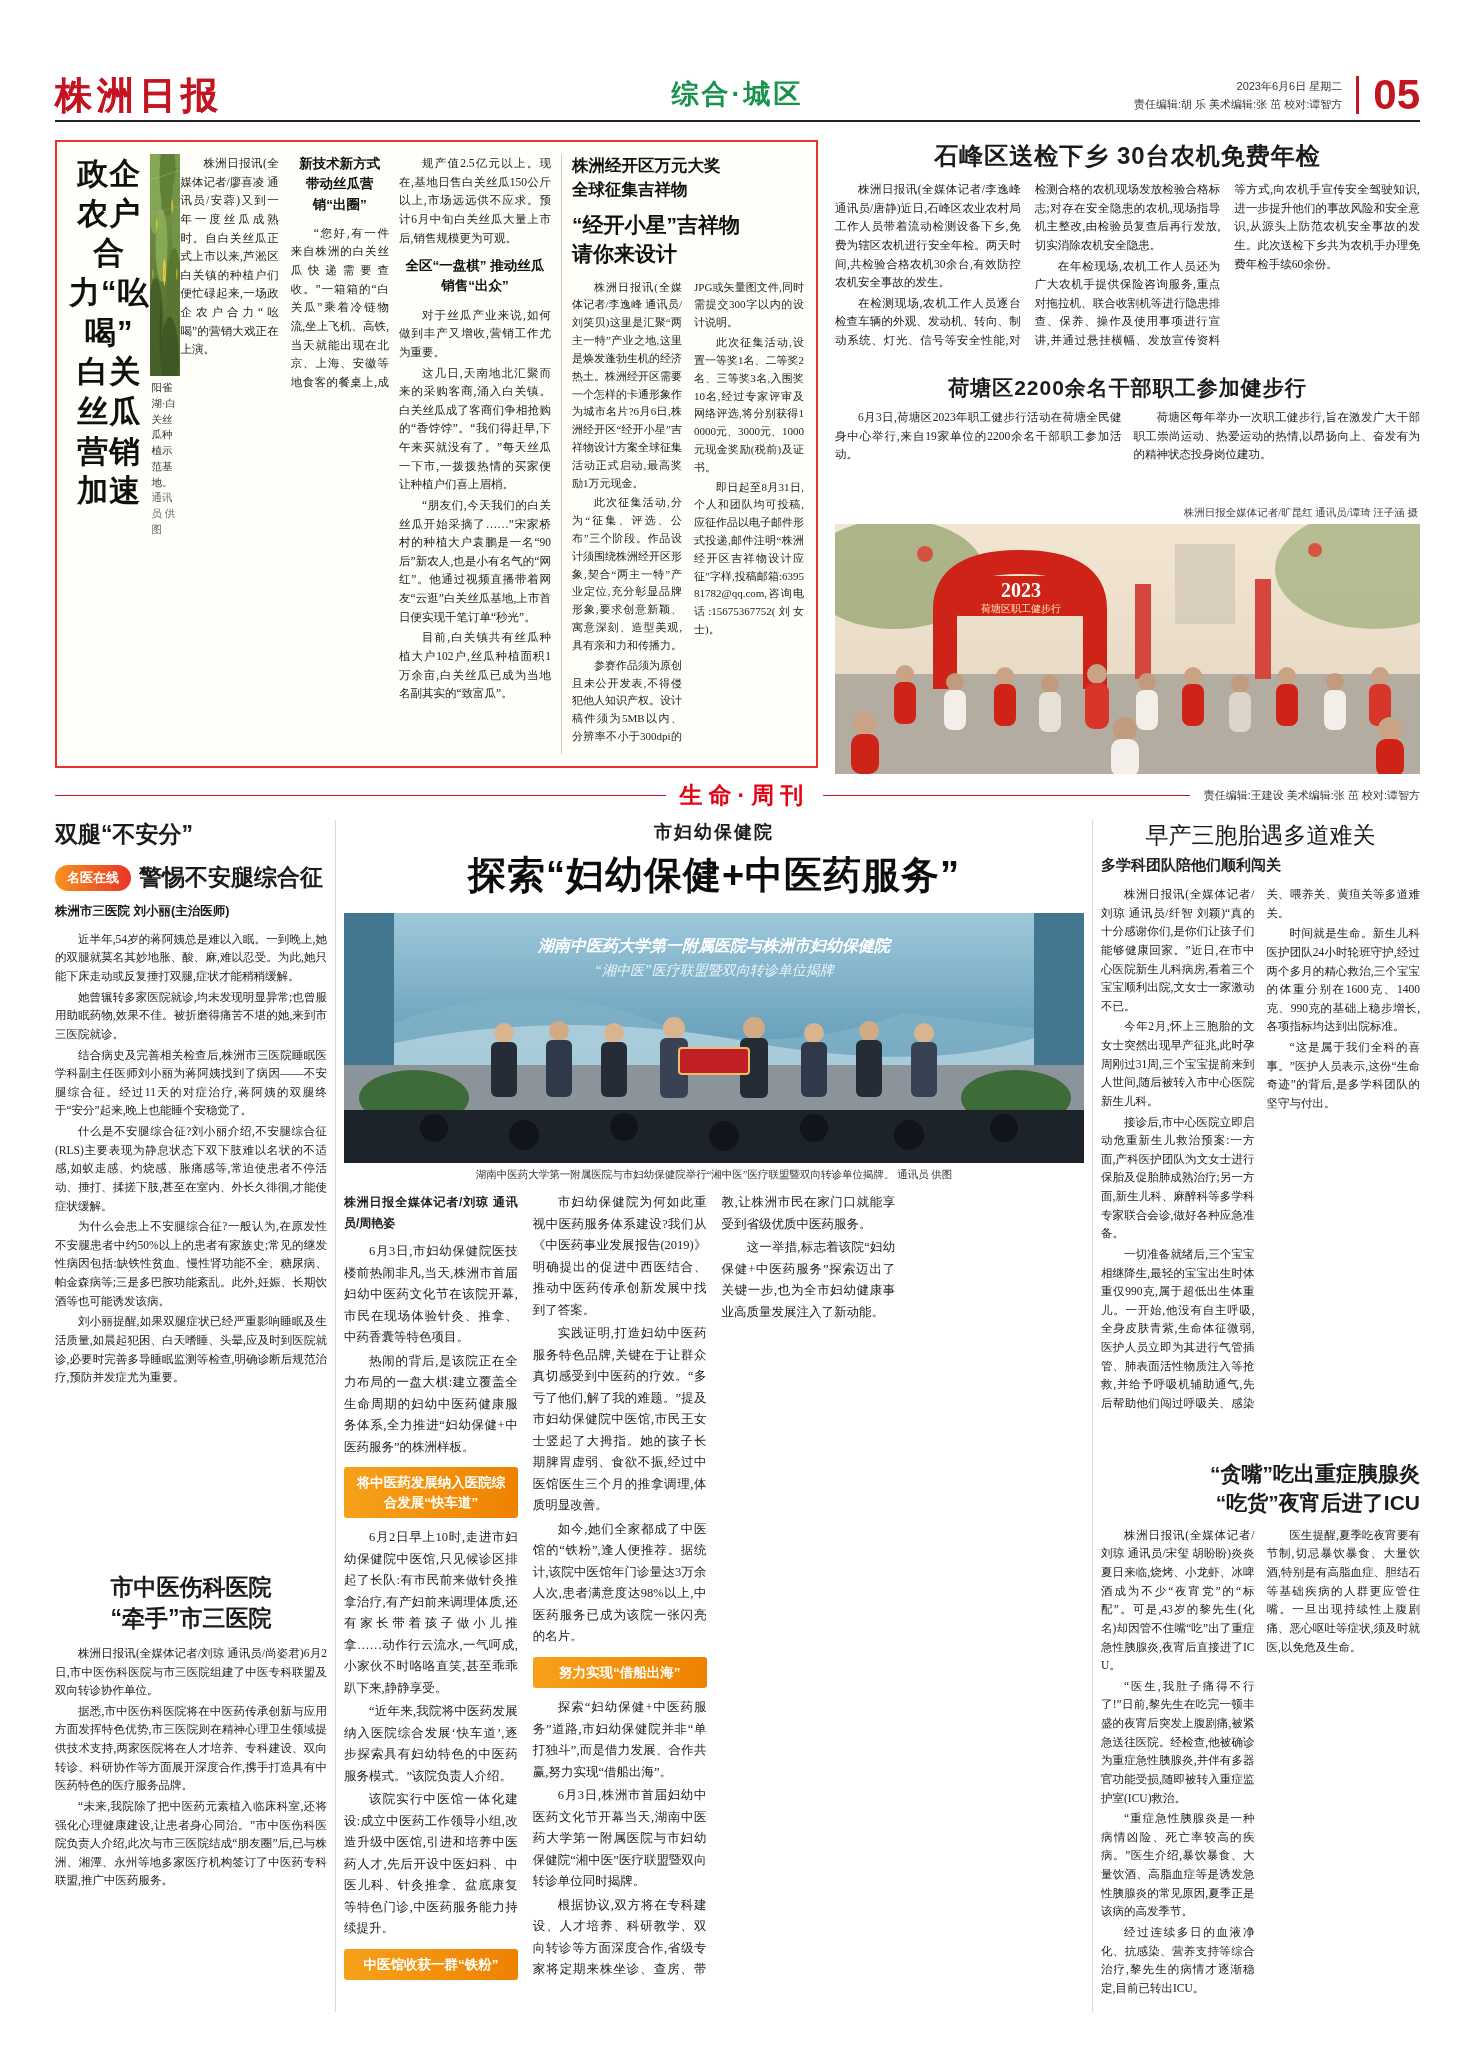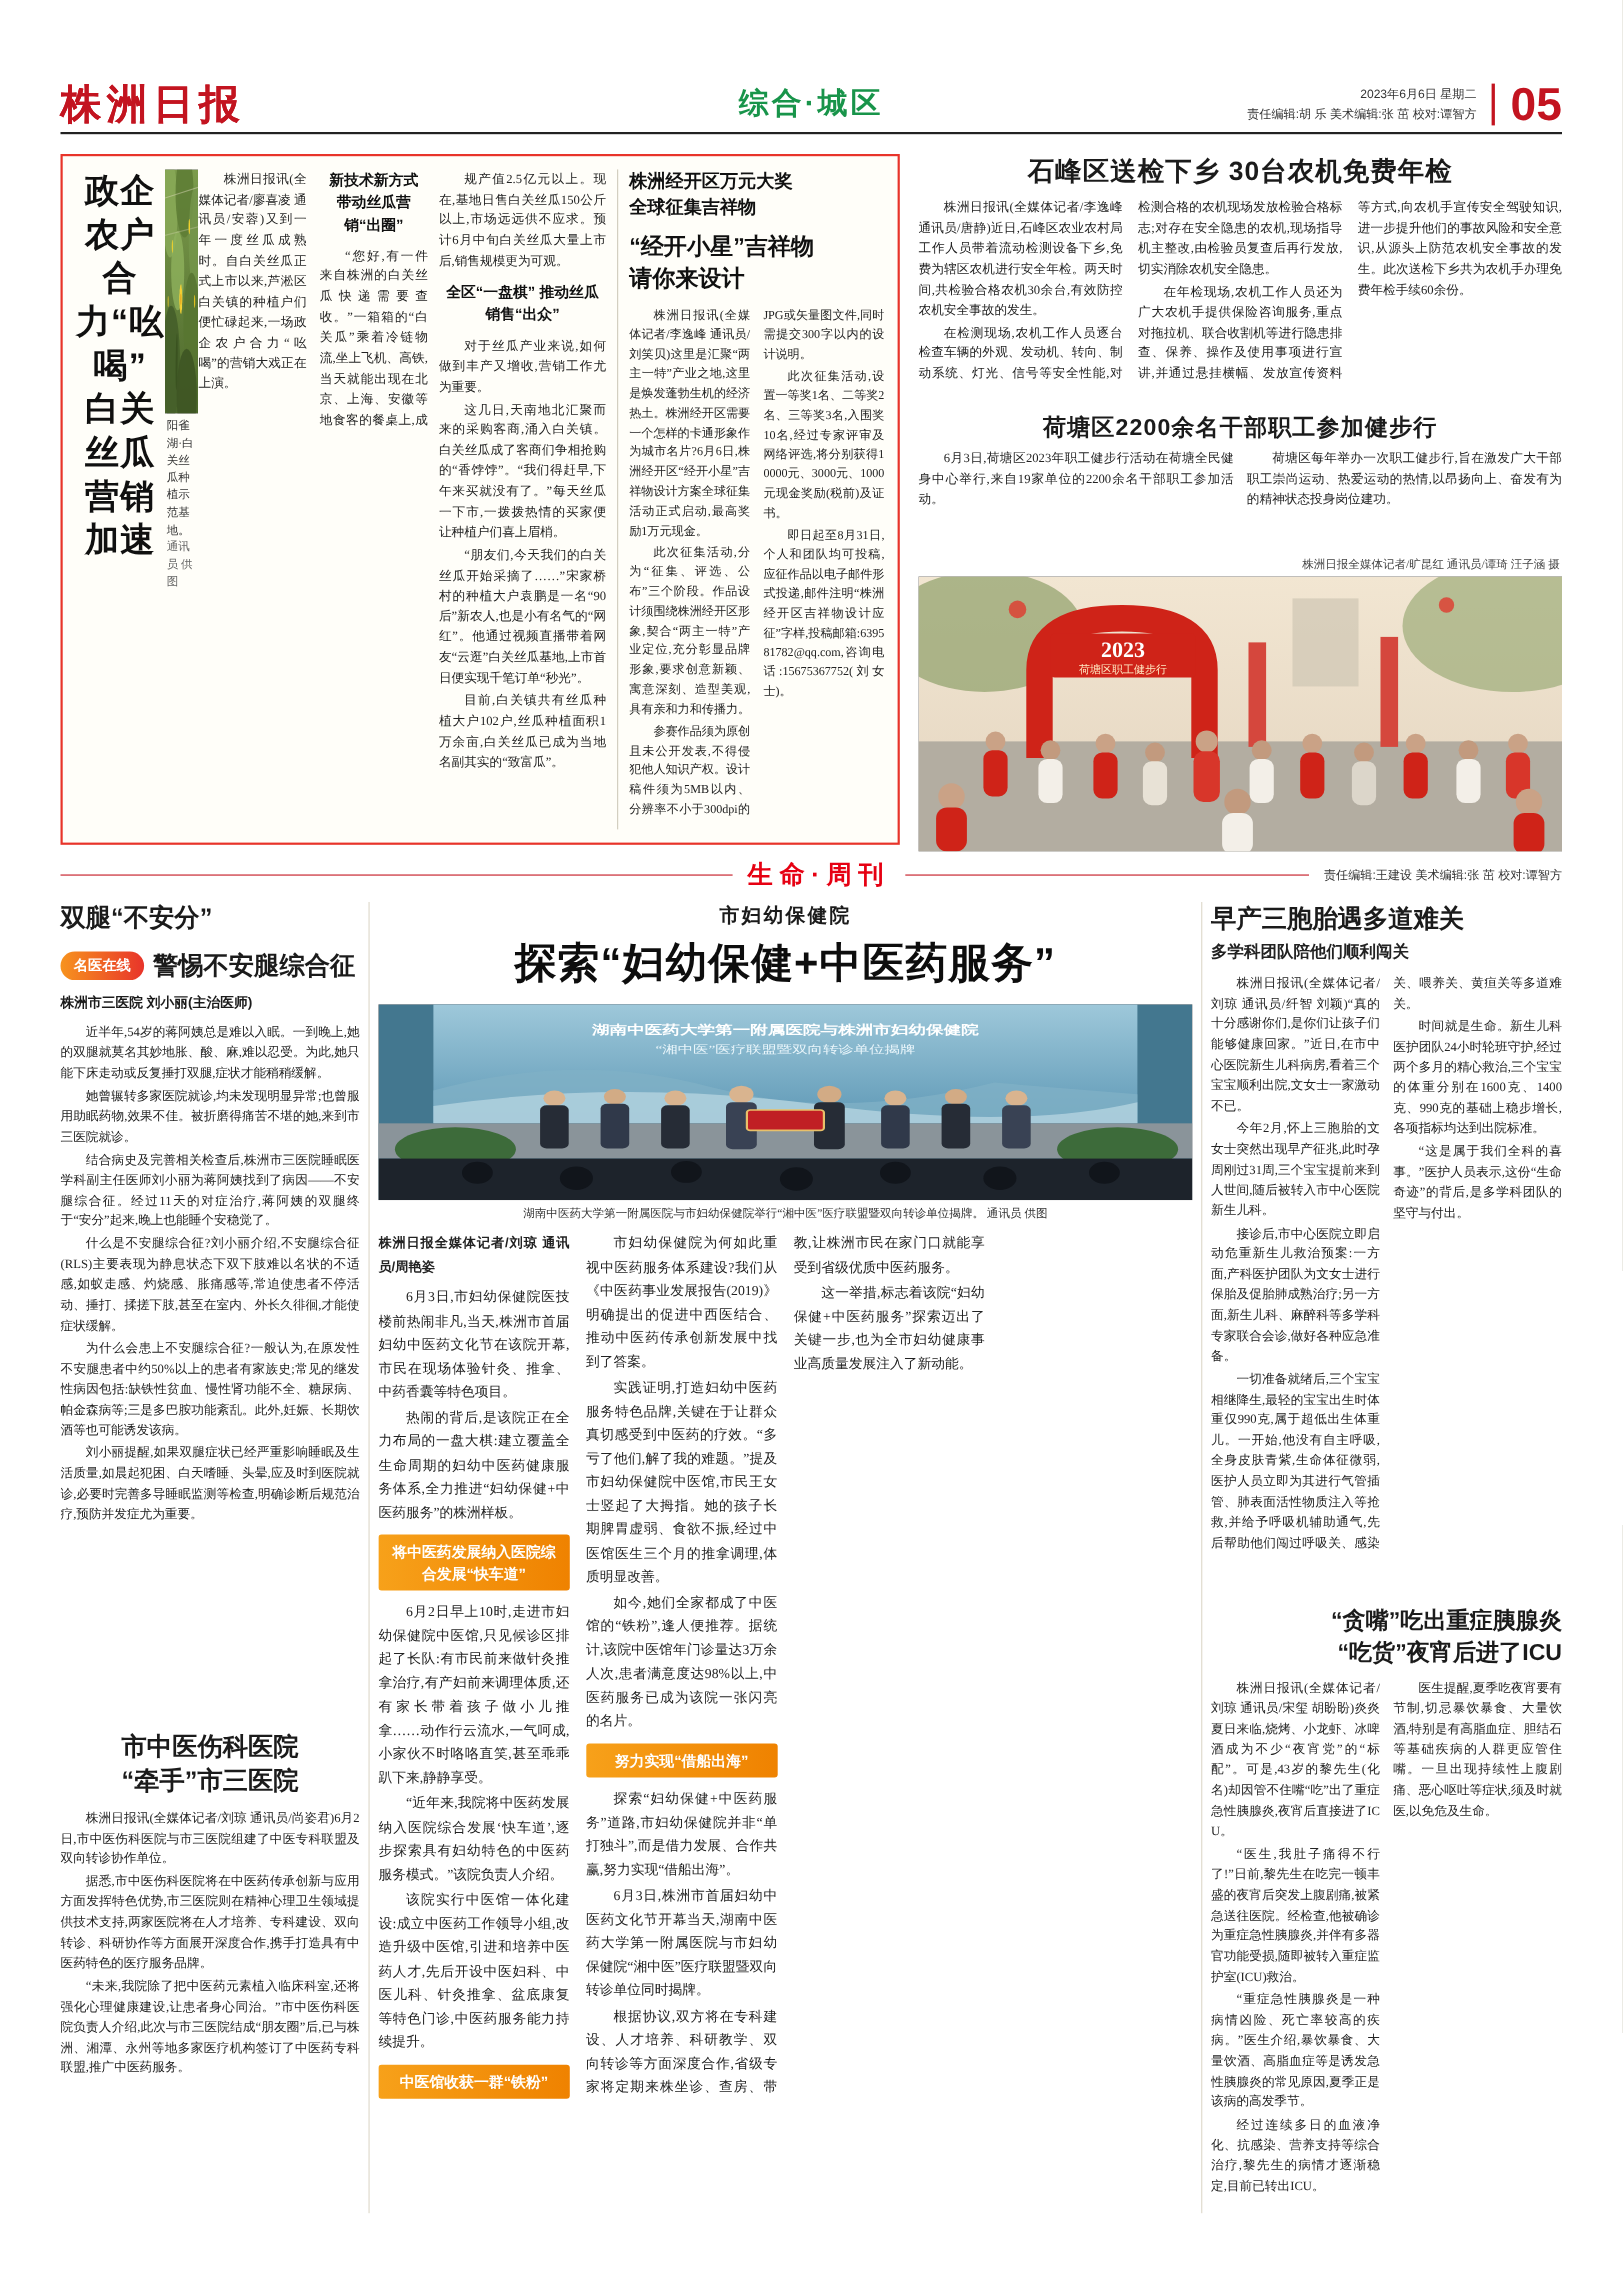--- a/index.html
+++ b/index.html
@@ -96,25 +96,25 @@
   .legs-body { height:622px; overflow:hidden; }
   .tcm { margin-top:20px; }
   .tcm-hl { font-family:"Liberation Sans","DejaVu Sans",sans-serif; font-weight:900; font-size:23px;
             line-height:1.35; text-align:center; margin-bottom:10px; }
   .tcm-body { height:330px; overflow:hidden; }
 
   .center-kicker { text-align:center; font-size:18px; font-weight:bold; letter-spacing:2px;
                    font-family:"Liberation Sans","DejaVu Sans",sans-serif; }
   .center-hl { text-align:center; font-size:38px; font-weight:900; letter-spacing:1px; margin:6px 0 12px;
                font-family:"Liberation Sans","DejaVu Sans",sans-serif; color:#0d0d0d; }
-  .ceremony-photo { height:178px; }
+  .ceremony-photo { height:250px;font-style:italic; }
   .center-caption { text-align:center; font-size:10.5px; color:#333; margin:5px 0 10px; }
   .center-body { height:812px; font-size:12.5px; line-height:1.72; }
 
-  .trip-hl { font-family:"Liberation Sans","DejaVu Sans",sans-serif; font-weight:700; font-size:23px; }
+  .trip-hl { font-family:"Liberation Sans","DejaVu Sans",sans-serif; font-weight:400; font-size:23px;text-align:center; }
   .trip-deck { font-family:"Liberation Sans","DejaVu Sans",sans-serif; font-weight:bold; font-size:15px;
                color:#222; margin:5px 0 10px; }
   .trip-body { height:556px; }
   .panc { margin-top:18px; }
   .panc-hl { font-family:"Liberation Sans","DejaVu Sans",sans-serif; font-weight:900; font-size:21px;
              text-align:right; line-height:1.4; margin-bottom:8px; }
   .panc-body { height:482px; }
 </style>
 </head>
 <body>

